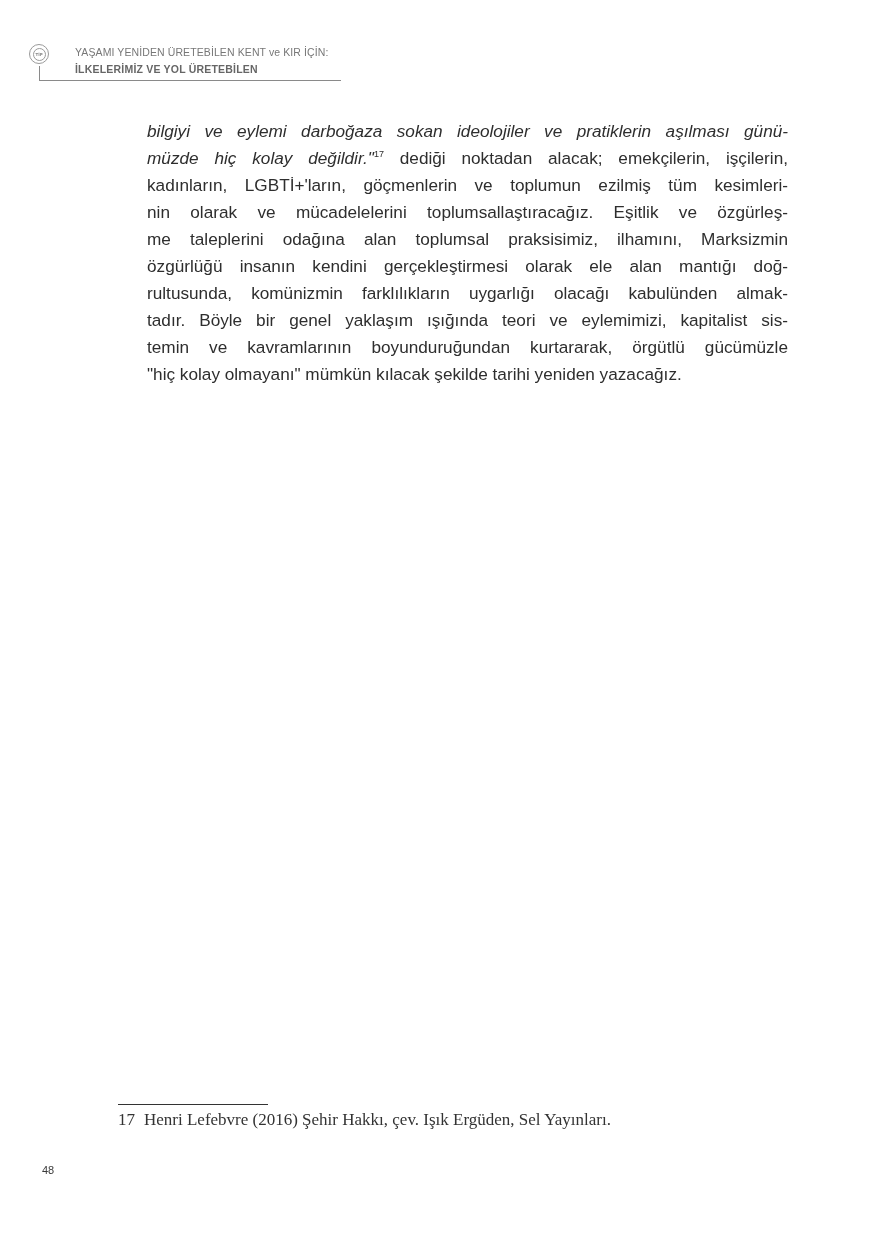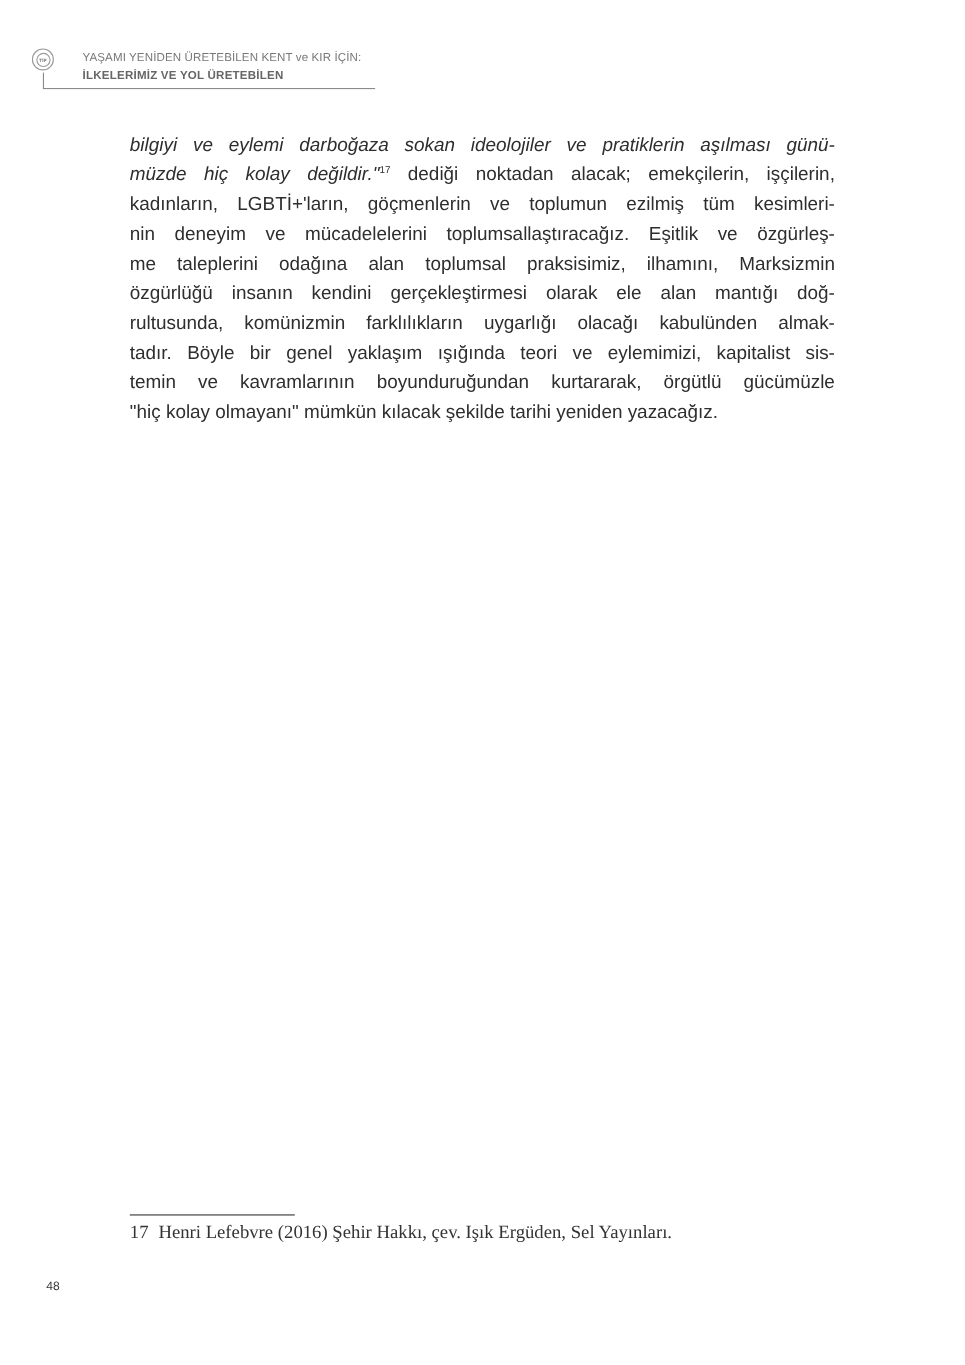--- a/index.html
+++ b/index.html
@@ -92,20 +92,21 @@
       font-size: 17.2px;
       line-height: 27px;
       color: #2e2e2e;
     }
     .line {
       display: block;
       white-space: nowrap;
       text-align: justify;
       text-align-last: justify;
       width: 641px;
+      margin-left: 29px;
     }
     .line.last {
       text-align-last: left;
     }
     .it {
       font-style: italic;
     }
     sup {
       font-size: 9px;
       vertical-align: 7px;
@@ -154,21 +155,21 @@
 </div>
 
 <div class="body-text">
   <span class="line">
     <span class="it">bilgiyi ve eylemi darboğaza sokan ideolojiler ve pratiklerin aşılması günü-</span>
   </span>
   <span class="line">
     <span class="it">müzde hiç kolay değildir."</span><sup>17</sup><span> dediği noktadan alacak; emekçilerin, işçilerin,</span>
   </span>
   <span class="line">kadınların, LGBTİ+'ların, göçmenlerin ve toplumun ezilmiş tüm kesimleri-</span>
-  <span class="line">nin deneyim ve mücadelelerini toplumsallaştıracağız. Eşitlik ve özgürleş-</span>
+  <span class="line">nin olarak ve mücadelelerini toplumsallaştıracağız. Eşitlik ve özgürleş-</span>
   <span class="line">me taleplerini odağına alan toplumsal praksisimiz, ilhamını, Marksizmin</span>
   <span class="line">özgürlüğü insanın kendini gerçekleştirmesi olarak ele alan mantığı doğ-</span>
   <span class="line">rultusunda, komünizmin farklılıkların uygarlığı olacağı kabulünden almak-</span>
   <span class="line">tadır. Böyle bir genel yaklaşım ışığında teori ve eylemimizi, kapitalist sis-</span>
   <span class="line">temin ve kavramlarının boyunduruğundan kurtararak, örgütlü gücümüzle</span>
   <span class="line last">"hiç kolay olmayanı" mümkün kılacak şekilde tarihi yeniden yazacağız.</span>
 </div>
 
 <div class="footnote-rule"></div>
 <div class="footnote">

